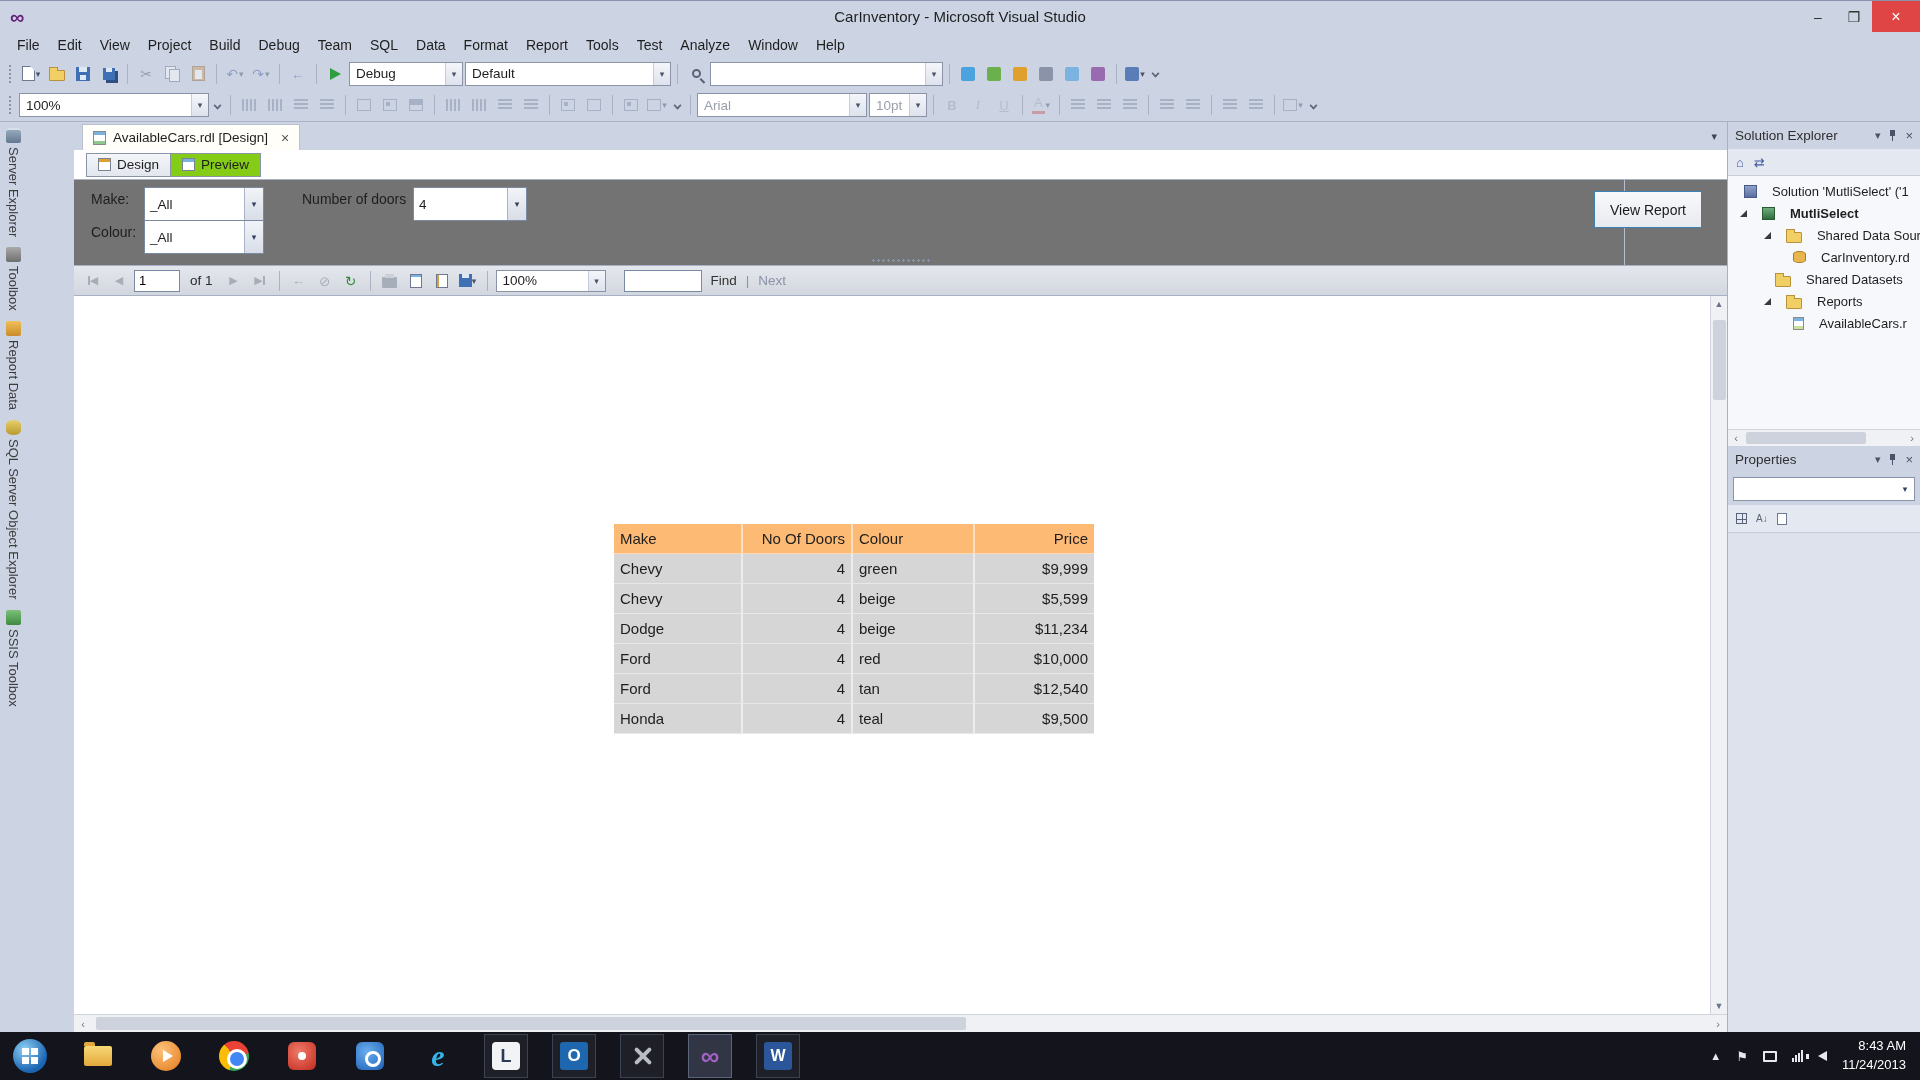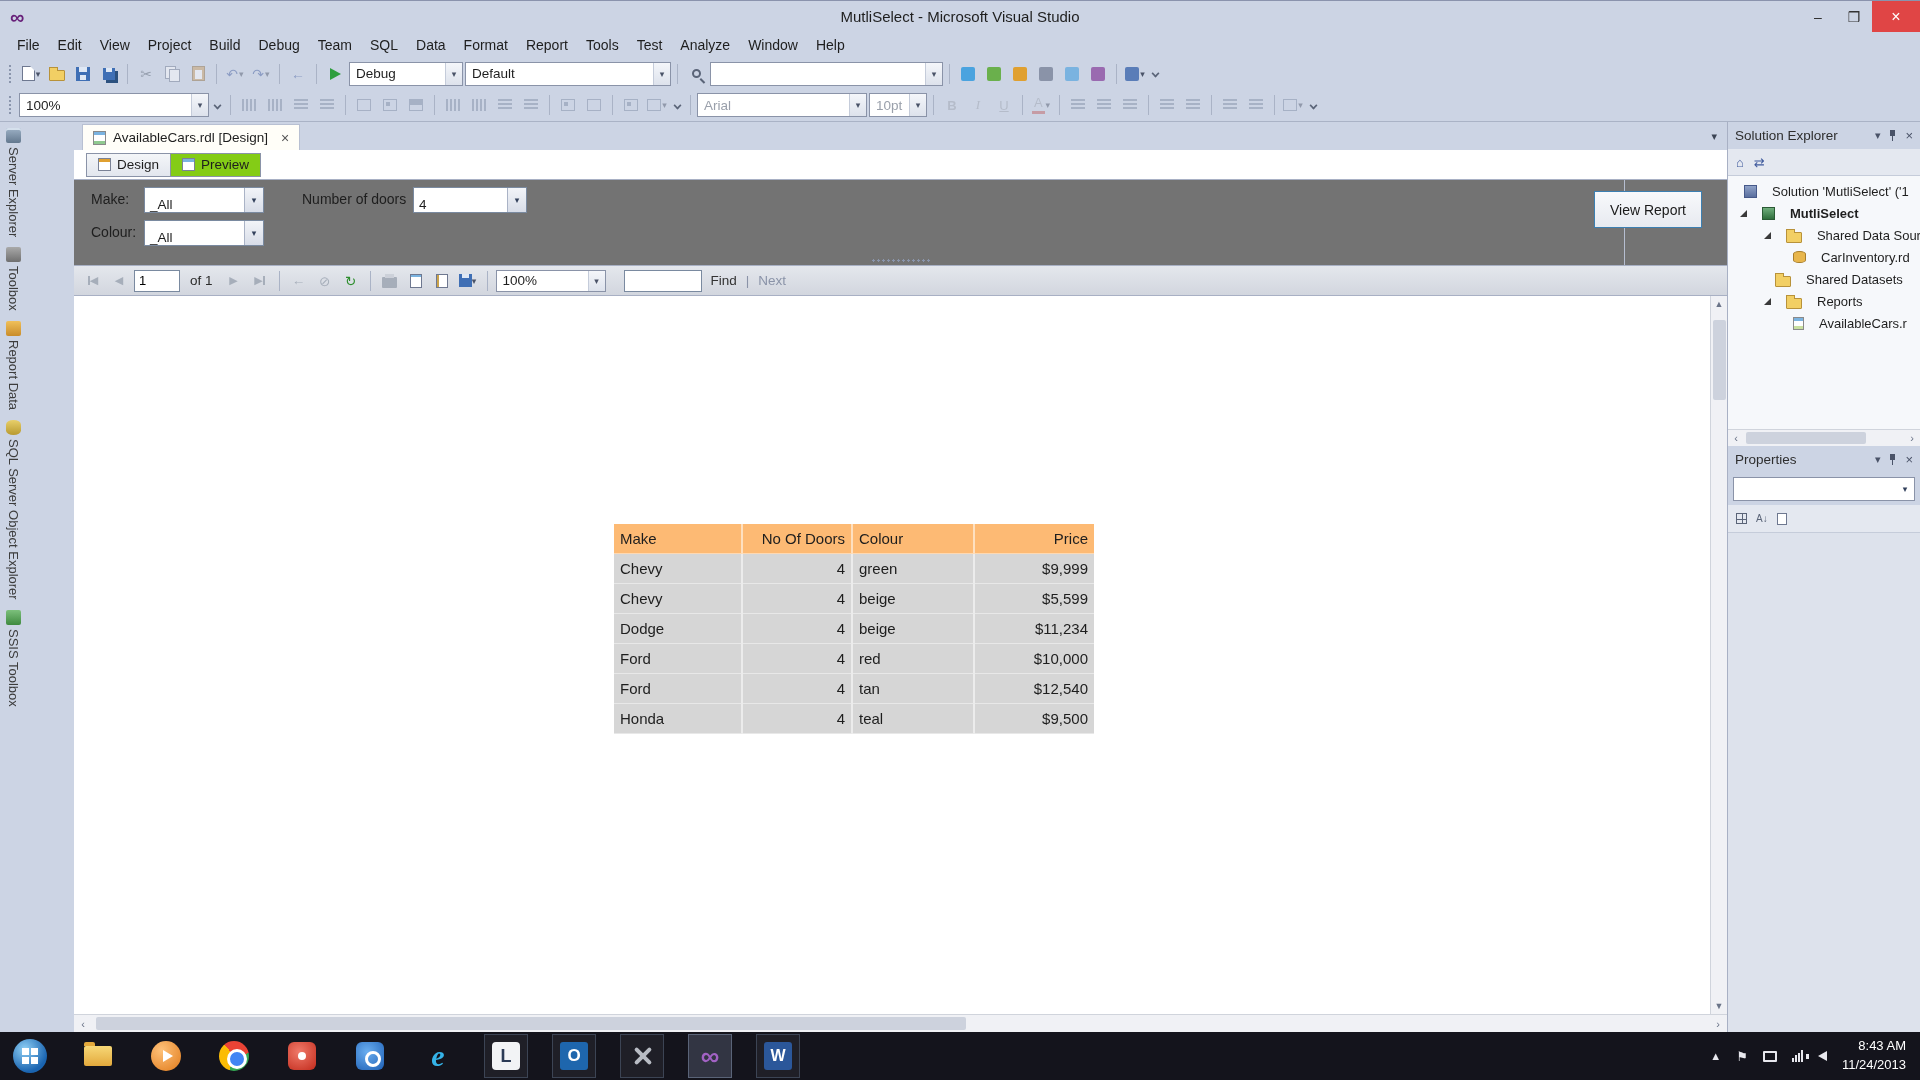--- a/index.html
+++ b/index.html
@@ -91,21 +91,21 @@
   .view-tabs { height:30px; background:#fff; display:flex; align-items:center; padding-left:12px; border-bottom:1px solid #a8b0c4; flex:0 0 auto; }
   .vtab { display:flex; align-items:center; gap:6px; height:24px; padding:0 11px; border:1px solid #8a93a8; background:linear-gradient(#f4f6f9,#e2e6ee); font-size:13.5px; margin-right:-1px; }
   .vtab.active { background:#84cc16; }
   .vt-ic { width:13px; height:13px; border:1px solid #7a8296; background:#fff; }
   .vt-ic.design { box-shadow:inset 0 3px 0 #e0a030; }
   .vt-ic.preview { box-shadow:inset 0 3px 0 #7ab3e0; }
 
   
   .param-panel { height:86px; background:#737373; border-bottom:1px solid #a8b0c4; position:relative; flex:0 0 auto; }
   .param-label { position:absolute; font-size:14px; }
-  .pcombo { position:absolute; height:26px; background:#fff; border:1px solid #7a8aa0; display:flex; align-items:flex-end; font-size:13.5px; }
+  .pcombo { position:absolute; height:34px; background:#fff; border:1px solid #7a8aa0; display:flex; align-items:center; font-size:13.5px; }
   .pcombo .cval { flex:1; padding-left:5px; }
   .pcombo .caret { width:19px; align-self:stretch; display:flex; align-items:center; justify-content:center; font-size:9px; color:#33415c; background:linear-gradient(#f2f4f8,#d8dde8); border-left:1px solid #aab3c6; }
   .param-vsep { position:absolute; top:0; bottom:0; left:1550px; width:1px; background:#b6bed0; }
   .view-report-btn { position:absolute; right:25px; top:11px; width:108px; height:37px; background:linear-gradient(#f8f9fb,#e7eaf0); border:1px solid #3c7fb1; font-size:14px; font-family:"Liberation Sans",sans-serif; color:#1a1a1a; }
   .param-grip { position:absolute; bottom:2px; left:50%; transform:translateX(-50%); width:60px; height:5px; background-image:radial-gradient(circle,#8a95ac 1.2px,transparent 1.4px); background-size:5px 5px; }
 
   
   .viewer-toolbar { height:30px; background:linear-gradient(#e4e7ed,#d2d6de); border-bottom:1px solid #a8b0c4; display:flex; align-items:center; padding:0 8px; gap:4px; font-size:13.5px; flex:0 0 auto; }
   .vbtn { min-width:22px; height:22px; display:flex; align-items:center; justify-content:center; color:#3f5a9d; }
   .vbtn.disabled { color:#9aa3b0; opacity:.8; }
@@ -219,21 +219,21 @@
   .tray-vol::before { content:""; position:absolute; right:9px; top:-2px; width:3px; height:5px; background:#e8e8ee; }
   .clock { text-align:right; font-size:13px; line-height:1.45; color:#fff; white-space:nowrap; }
 </style>
 </head>
 <body>
 
 <div class="screen">
 
   <div class="titlebar">
     <span class="vs-logo">∞</span>
-    <span class="title">MutliSelect - Microsoft Visual Studio</span>
+    <span class="title">CarInventory - Microsoft Visual Studio</span>
     <div class="win-controls">
       <span class="wc">–</span>
       <span class="wc">❒</span>
       <span class="wc close">×</span>
     </div>
   </div>
 
   <div class="menubar">
 
   <span class="menu-item">File</span>

